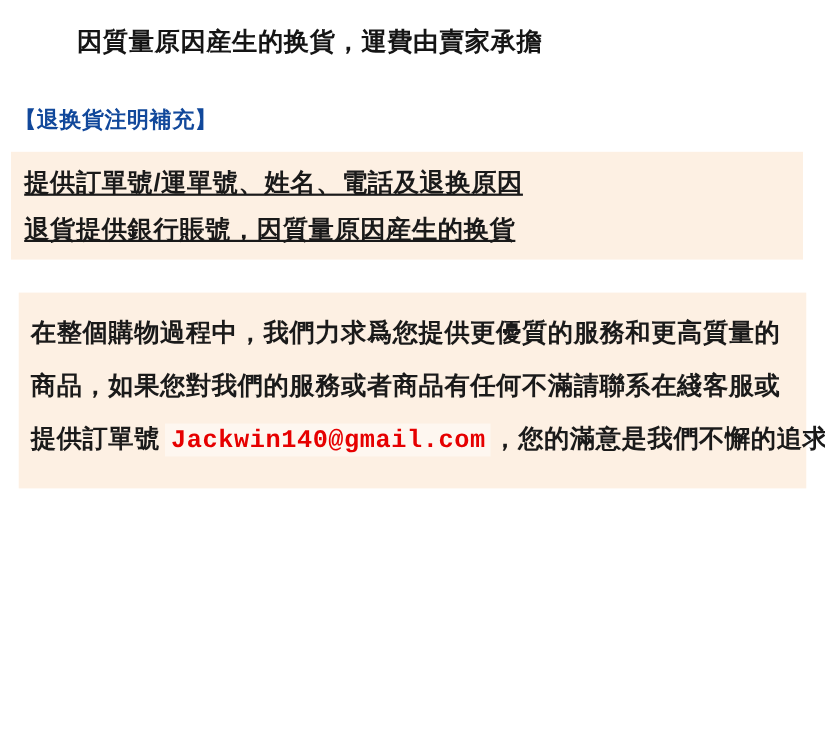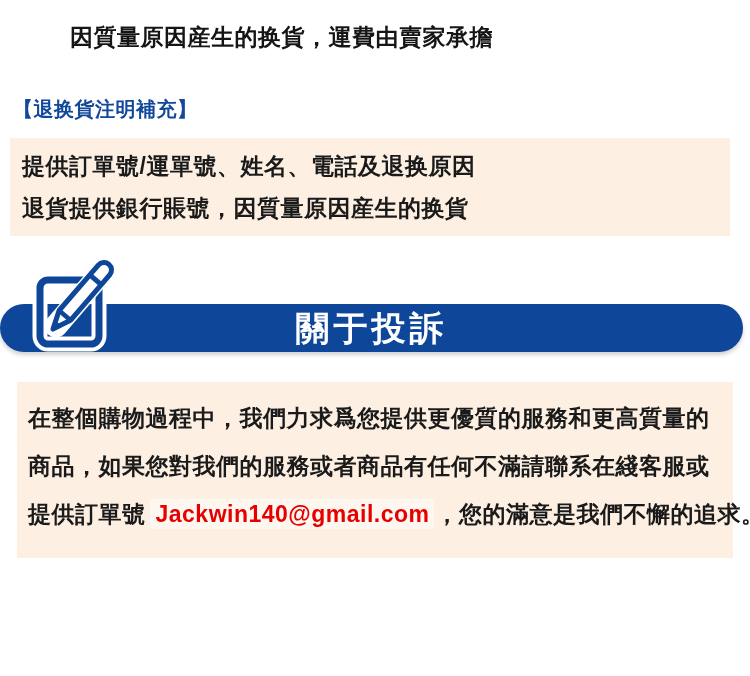--- a/index.html
+++ b/index.html
@@ -43,20 +43,21 @@
     margin: 10px 20px 0 10px;
     padding: 7px 12px;
   }
   .supplement-box p {
     margin: 0;
     font-size: 23px;
     line-height: 42px;
     font-weight: 700;
     letter-spacing: 0.5px;
     color: #1a1a1a;
+    text-decoration: underline;
   }
 
   
   .banner-wrap {
     position: relative;
     margin-top: 68px;
     height: 48px;
   }
   .banner {
     height: 48px;
@@ -98,57 +99,37 @@
     white-space: nowrap;
   }
   .email {
     color: #e60000;
     font-weight: 700;
     font-size: 23px;
     background: rgba(255,255,255,0.45);
     padding: 2px 4px 2px 6px;
     margin: 0 2px 0 4px;
     text-decoration: none;
+    font-family: Liberation Mono, monospace;
   }
 </style>
 </head>
 <body>
 
 <div class="page">
 
   <p class="policy-line">因質量原因産生的换貨，運費由賣家承擔</p>
 
   <h2 class="section-heading">【退换貨注明補充】</h2>
 
   <div class="cream-box supplement-box">
     <p>提供訂單號/運單號、姓名、電話及退换原因</p>
     <p>退貨提供銀行賬號，因質量原因産生的换貨</p>
   </div>
 
-  <div class="banner-wrap">
-    <svg class="edit-icon" viewBox="0 0 78 92" xmlns="http://www.w3.org/2000/svg" overflow="visible">
-
-      <rect x="4" y="19" width="59" height="64" rx="8" fill="none" stroke="#ffffff" stroke-width="15"></rect>
-
-      <rect x="4" y="19" width="59" height="64" rx="8" fill="none" stroke="#0e4699" stroke-width="7"></rect>
-
-      <line x1="68" y1="9" x2="20" y2="65" stroke="#ffffff" stroke-width="23" stroke-linecap="round"></line>
-
-      <path d="M 62.3,4.1 A 7.5,7.5 0 0 1 73.7,13.9 L 34.5,59.3 L 17,68.1 L 23.1,49.5 Z" fill="#ffffff" stroke="#0e4699" stroke-width="5" stroke-linejoin="round"></path>
-
-      <line x1="65.2" y1="23.7" x2="53.8" y2="13.9" stroke="#0e4699" stroke-width="5"></line>
-
-      <line x1="34.5" y1="59.3" x2="23.1" y2="49.5" stroke="#0e4699" stroke-width="4.5"></line>
-
-      <polygon points="24.6,64.1 19.8,59.9 17,68.1" fill="#0e4699"></polygon>
-    </svg>
-    <div class="banner">
-      <span class="banner-title">關于投訴</span>
-    </div>
-  </div>
 
   <div class="cream-box complaint-box">
     <span class="cline">在整個購物過程中，我們力求爲您提供更優質的服務和更高質量的</span>
     <span class="cline">商品，如果您對我們的服務或者商品有任何不滿請聯系在綫客服或</span>
     <span class="cline"><span>提供訂單號</span><span class="email">Jackwin140@gmail.com</span><span>，您的滿意是我們不懈的追求。</span></span>
   </div>
 
 </div>
 
 </body></html>

